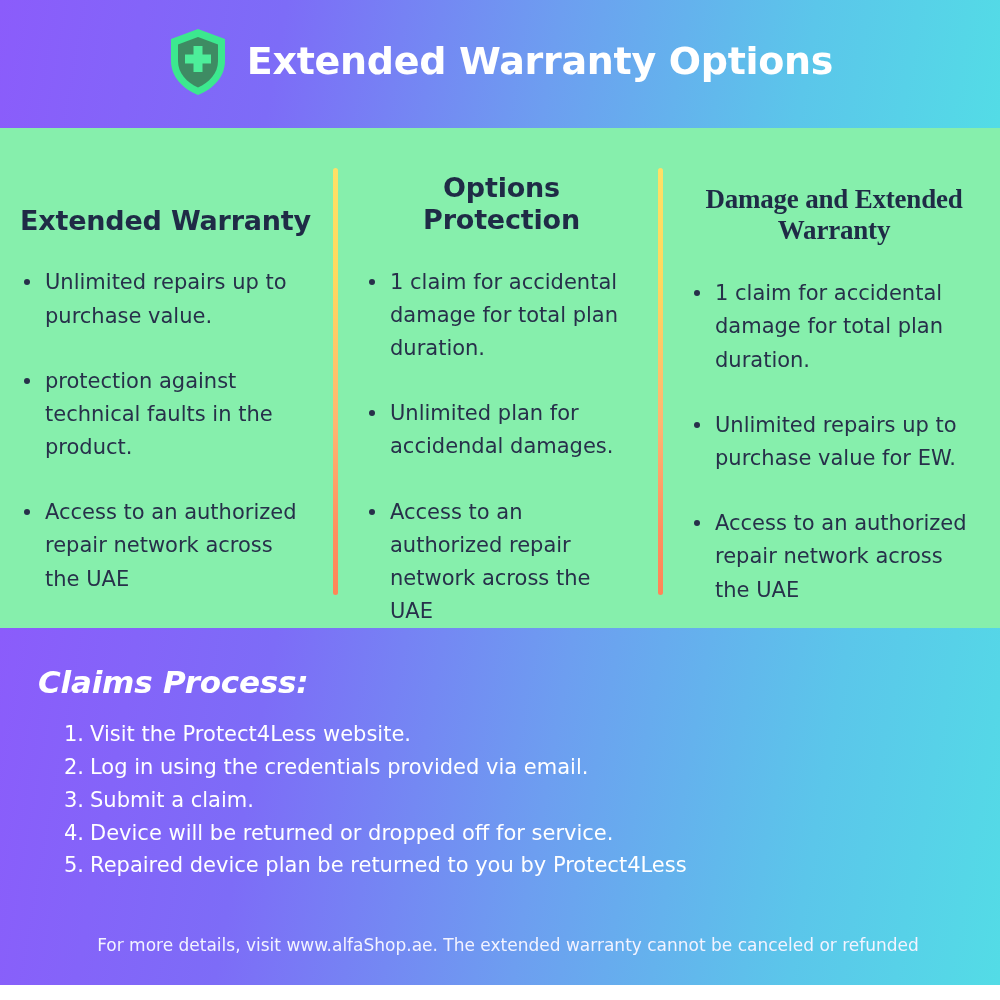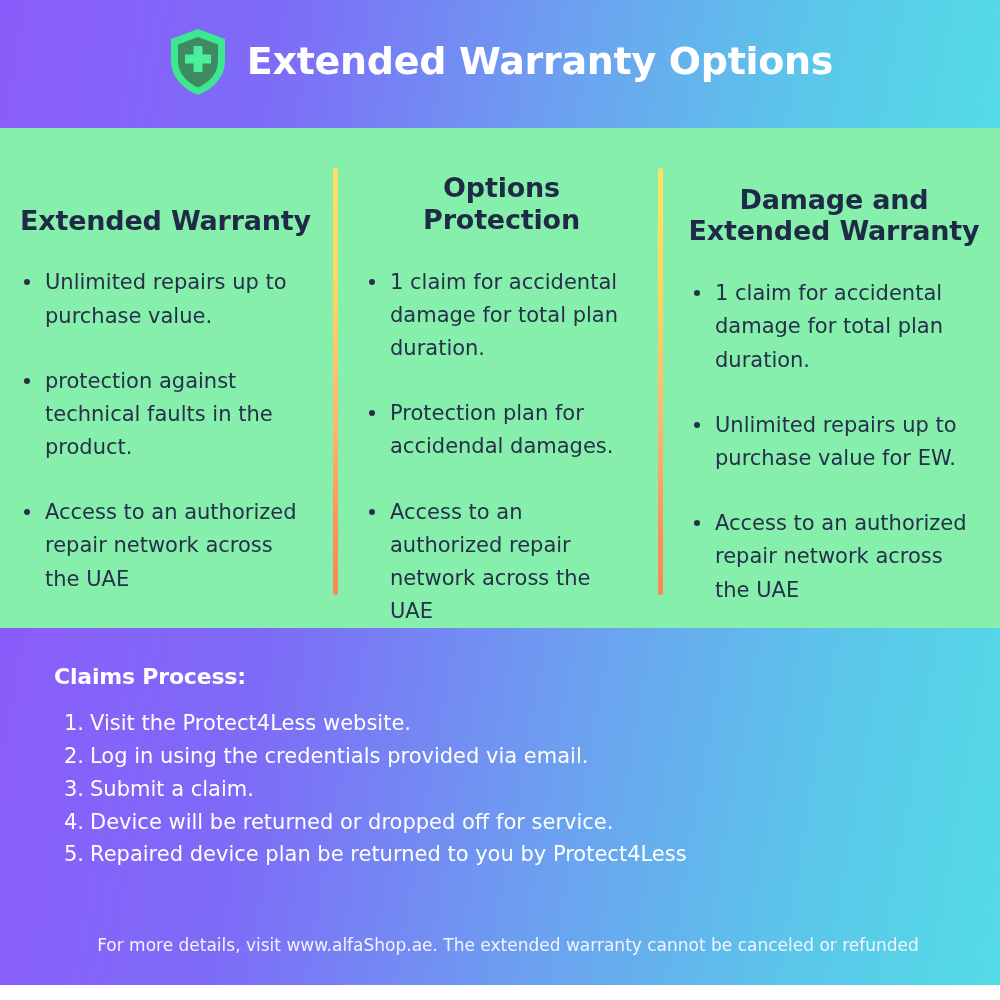--- a/index.html
+++ b/index.html
@@ -82,21 +82,21 @@
     color: #1f2b46;
     font-weight: bold;
     font-size: 27px;
     line-height: 1.18;
     text-align: center;
     margin: 0 0 30px 0;
     letter-spacing: -0.2px;
   }
   .col-1 .col-title { margin-top: 22px; }
   .col-2 .col-title { margin-top: 22px; }
-  .col-3 .col-title { margin-top: 12px; }
+  .col-3 .col-title { margin-top: 12px; font-family: Liberation Serif, serif; }
 
   .bullets {
     list-style: none;
     margin: 0;
     padding: 0;
   }
   .bullet {
     position: relative;
     padding-left: 27px;
     margin-bottom: 32px;
@@ -120,24 +120,25 @@
   .footer {
     flex: 0 0 357px;
     height: 357px;
     background: linear-gradient(100deg, #8b5cfb 0%, #7d6cf7 26%, #6d9ef0 54%, #5bc6ea 80%, #53dce6 100%);
     box-sizing: border-box;
     padding: 36px 30px 0 38px;
     color: #ffffff;
     position: relative;
   }
   .claims-title {
-    font-size: 22px;
+    font-size: 31px;
     font-weight: bold;
-    margin: 0 0 18px 16px;
+    margin: 0 0 18px 0;
     letter-spacing: -0.2px;
+    font-style: italic;
   }
   .claims-list {
     list-style: none;
     margin: 0;
     padding: 0 0 0 20px;
     counter-reset: claimstep;
   }
   .claims-item {
     counter-increment: claimstep;
     font-size: 21px;
@@ -191,21 +192,21 @@
         <li class="bullet">Unlimited repairs up to purchase value.</li>
         <li class="bullet">protection against technical faults in the product.</li>
         <li class="bullet">Access to an authorized repair network across the UAE</li>
       </ul>
     </div>
 
     <div class="column col-2">
       <div class="col-title">Options Protection</div>
       <ul class="bullets">
         <li class="bullet">1 claim for accidental damage for total plan duration.</li>
-        <li class="bullet">Protection plan for accidendal damages.</li>
+        <li class="bullet">Unlimited plan for accidendal damages.</li>
         <li class="bullet">Access to an authorized repair network across the UAE</li>
       </ul>
     </div>
 
     <div class="column col-3">
       <div class="col-title">Damage and Extended Warranty</div>
       <ul class="bullets">
         <li class="bullet">1 claim for accidental damage for total plan duration.</li>
         <li class="bullet">Unlimited repairs up to purchase value for EW.</li>
         <li class="bullet">Access to an authorized repair network across the UAE</li>

